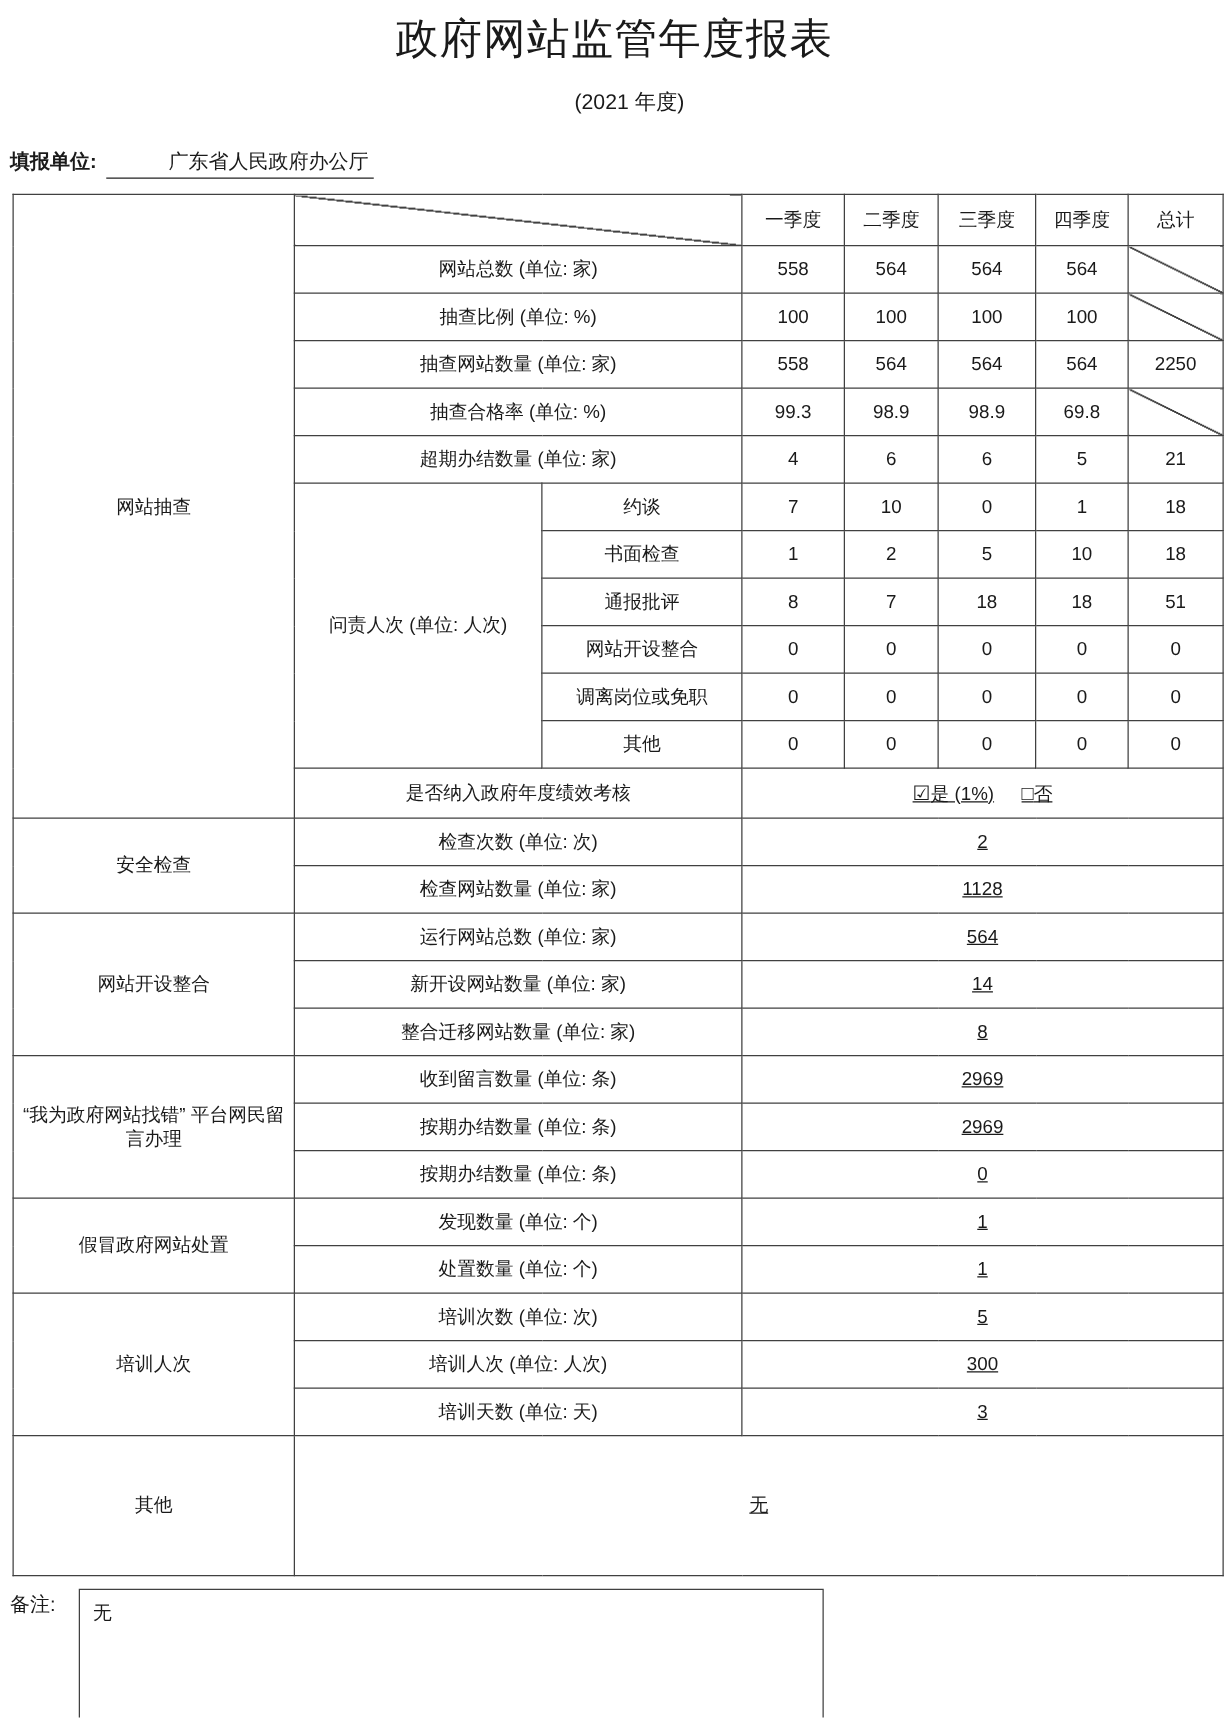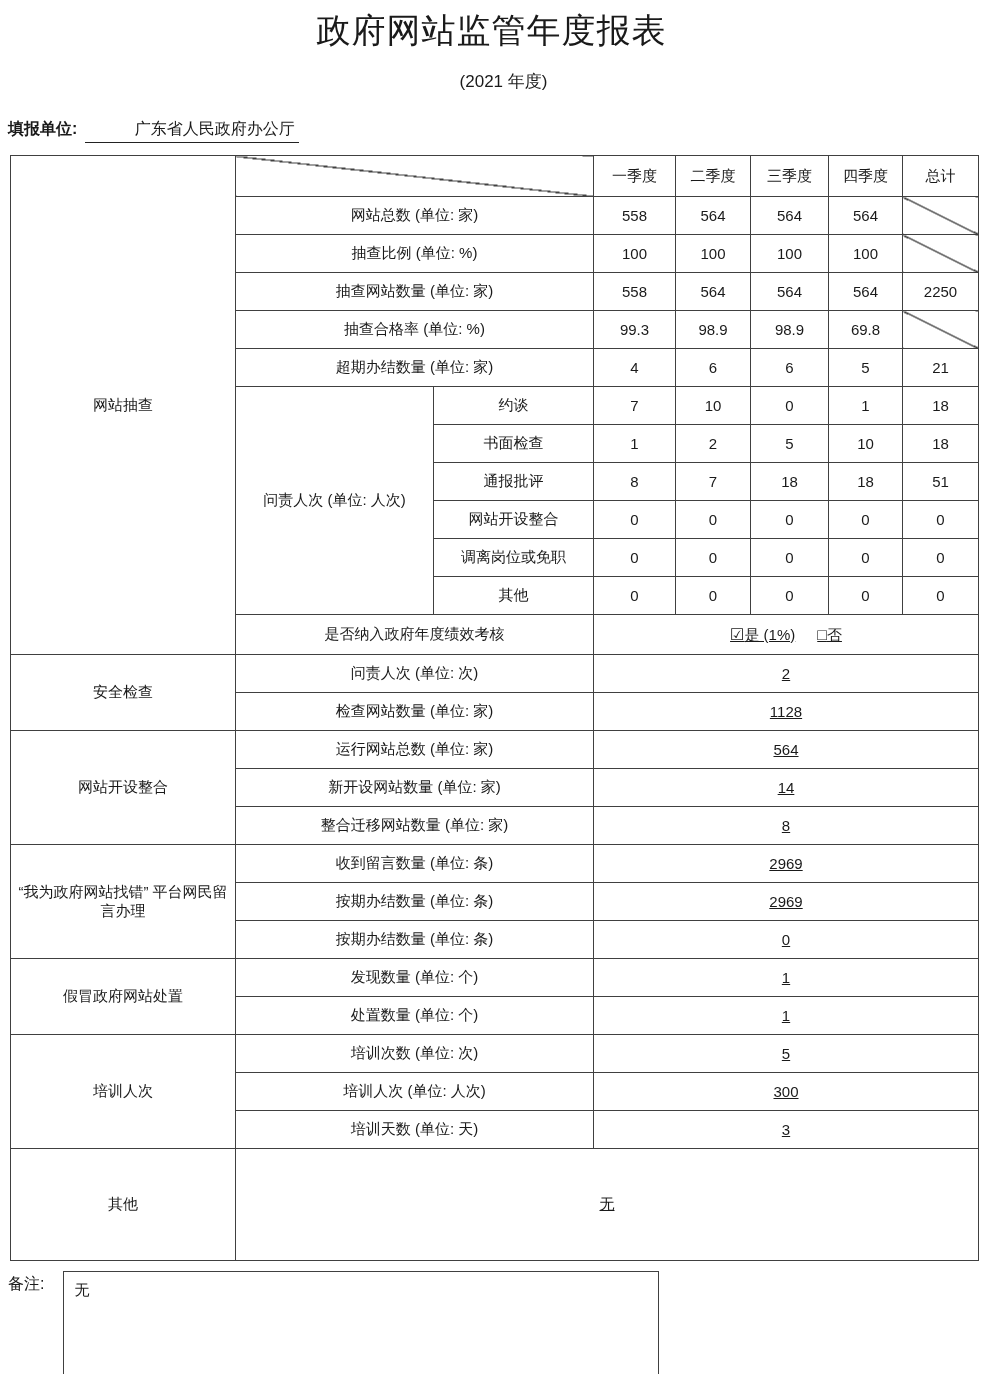--- a/index.html
+++ b/index.html
@@ -175,21 +175,21 @@
 
     <tr class="r-chk">
       <td colspan="2">是否纳入政府年度绩效考核</td>
       <td colspan="5" class="lval">
         <span class="cb">☑</span><span>是 (1%)</span><span class="cb cb-gap">□</span><span>否</span>
       </td>
     </tr>
 
     <tr class="r-std">
       <td rowspan="2">安全检查</td>
-      <td colspan="2">问责人次 (单位: 次)</td>
+      <td colspan="2">检查次数 (单位: 次)</td>
       <td colspan="5" class="lval">2</td>
     </tr>
     <tr class="r-std">
       <td colspan="2">检查网站数量 (单位: 家)</td>
       <td colspan="5" class="lval">1128</td>
     </tr>
 
     <tr class="r-std">
       <td rowspan="3">网站开设整合</td>
       <td colspan="2">运行网站总数 (单位: 家)</td>

